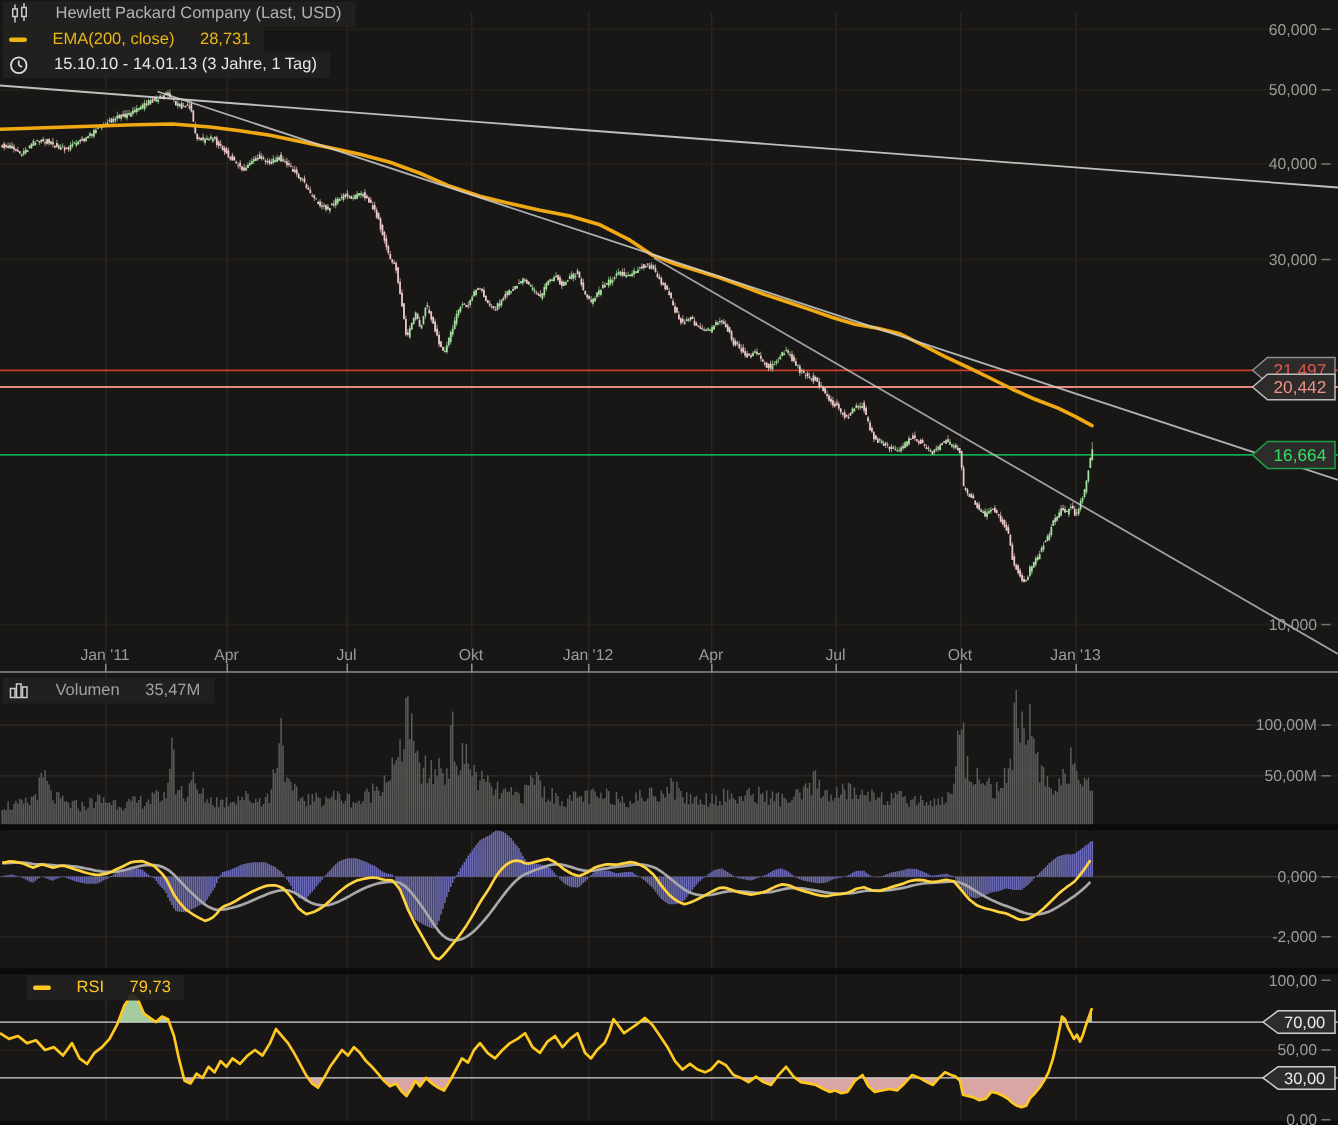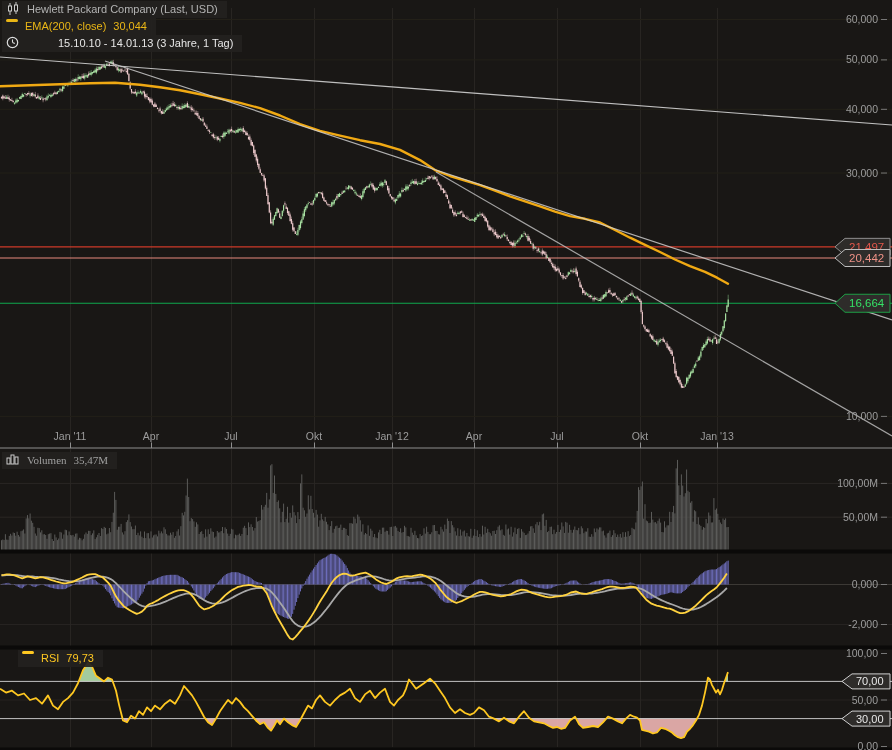--- a/index.html
+++ b/index.html
@@ -1,25 +1,25 @@
 <!DOCTYPE html>
 <html><head>
 <meta charset="utf-8">
 <style>
   html,body{margin:0;padding:0;background:#0b0a09;}
   #chart-root{position:relative;width:892px;height:750px;background:#191715;overflow:hidden;
     font-family:"Liberation Sans",sans-serif;}
   #chart-svg{position:absolute;left:0;top:0;}
-  .hdr{position:absolute;display:inline-flex;gap:7px;
+  .hdr{position:absolute;display:inline-flex;align-items:center;gap:17px;
     background:rgba(35,33,31,0.93);padding:1px 9px 2px 4px;font-size:11px;line-height:14px;
     white-space:nowrap;z-index:6;}
   .t-gray{color:#b3b3b3;}
   .t-green{color:#3fc43f;}
   .t-yellow{color:#eab616;}
-  .t-white{color:#e6e6e6;margin-left:32px;}
+  .t-white{color:#e6e6e6;}
   .t-dim{color:#a0a0a0;}
   .t-sig{color:#9c9c9c;}
   .t-hist{color:#7d7ddc;}
   .legend-dash{display:inline-block;width:12px;height:3px;border-radius:2px;background:#eab616;}
   .icon-svg{display:inline-block;vertical-align:middle;}
 </style>
 </head>
 <body>
 
 <div id="chart-root">
@@ -142,33 +142,33 @@
       <rect x="2.5" y="4" width="3" height="5" fill="#191715" stroke="#cccccc" stroke-width="1"></rect>
       <line x1="10" y1="0" x2="10" y2="12" stroke="#cccccc" stroke-width="1"></line>
       <rect x="8.5" y="3" width="3" height="6" fill="#191715" stroke="#cccccc" stroke-width="1"></rect>
     </svg>
     <span class="t-gray">Hewlett Packard Company (Last, USD)</span>
   </div>
 
   <div class="hdr" style="left:2px;top:18px;">
     <span class="legend-dash"></span>
     <span class="t-yellow">EMA(200, close)</span>
-    <span class="t-yellow">30,044</span>
+    <span class="t-yellow">28,731</span>
   </div>
 
   <div class="hdr" style="left:2px;top:35px;">
     <svg class="icon-svg" width="13" height="13">
       <circle cx="6.5" cy="6.5" r="5.2" fill="none" stroke="#dddddd" stroke-width="1.2"></circle>
       <line x1="6.5" y1="6.5" x2="6.5" y2="3.4" stroke="#dddddd" stroke-width="1.1"></line>
       <line x1="6.5" y1="6.5" x2="8.8" y2="7.6" stroke="#dddddd" stroke-width="1.1"></line>
     </svg>
     <span class="t-white">15.10.10 - 14.01.13 (3 Jahre, 1 Tag)</span>
   </div>
 
-  <div class="hdr" style="left:2px;top:452px;font-family:Liberation Serif, serif;">
+  <div class="hdr" style="left:2px;top:452px;">
     <svg class="icon-svg" width="14" height="12">
       <rect x="1" y="5" width="3" height="6" fill="#191715" stroke="#cccccc" stroke-width="1"></rect>
       <rect x="5" y="2" width="3" height="9" fill="#191715" stroke="#cccccc" stroke-width="1"></rect>
       <rect x="9" y="4" width="3" height="7" fill="#191715" stroke="#cccccc" stroke-width="1"></rect>
     </svg>
     <span class="t-dim">Volumen</span>
     <span class="t-dim">35,47M</span>
   </div>
 
 

